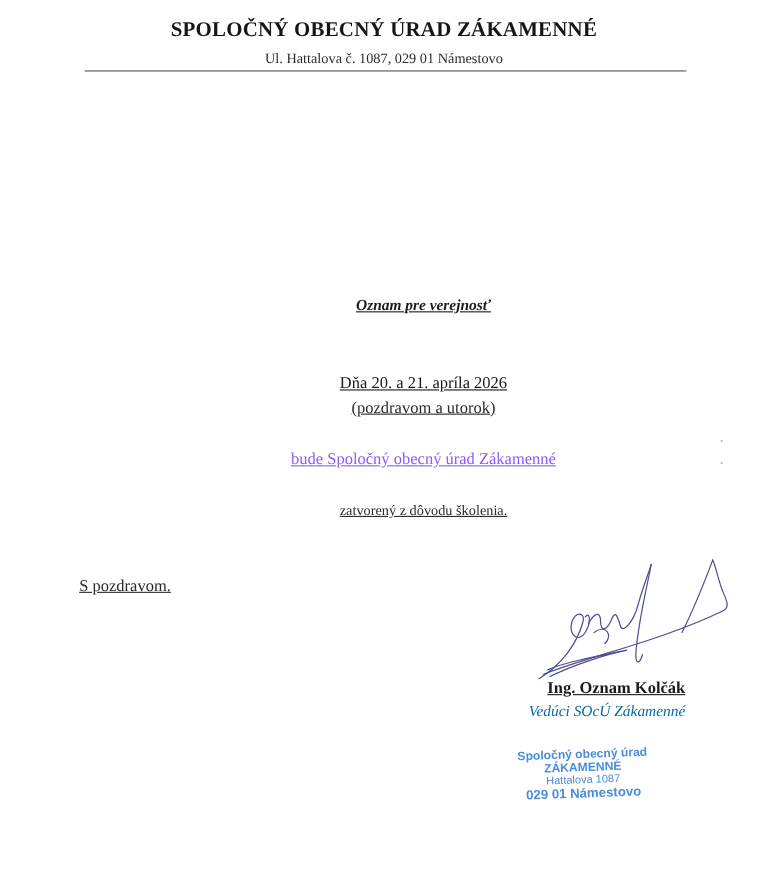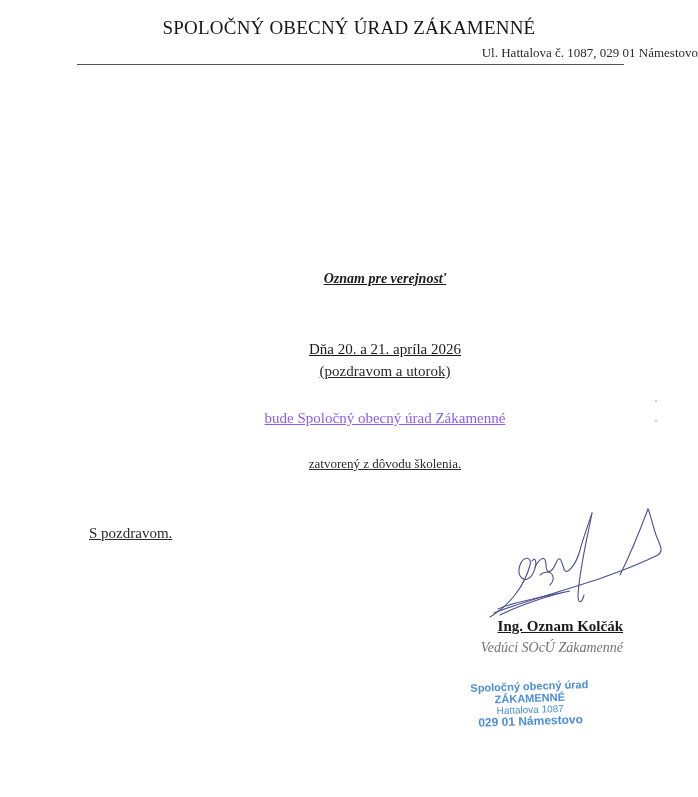--- a/index.html
+++ b/index.html
@@ -4,50 +4,50 @@
   <style>
     html, body { margin: 0; padding: 0; }
     body {
       width: 698px; height: 797px; background: #ffffff; position: relative;
       font-family: "Liberation Serif", "DejaVu Serif", serif; color: #1a1a1a;
       overflow: hidden;
     }
     .abs { position: absolute; }
     .header-title {
       left: 0; width: 698px; top: 17px; text-align: center;
-      font-weight: normal; font-size: 19px; letter-spacing: 0.2px; color: #161616;
+      font-weight: bold; font-size: 19px; letter-spacing: 0.2px; color: #161616;
     }
     .header-address {
-      left: 0; width: 698px; top: 45px; text-align: right;
+      left: 0; width: 698px; top: 45px; text-align: center;
       font-size: 13px; color: #2a2a2a;
     }
     .header-rule {
       left: 77px; width: 547px; top: 64px; height: 0;
       border-top: 1.5px solid #555;
     }
     .center-line { left: 0; width: 698px; text-align: center; padding-left: 36px; }
     .notice-title {
       top: 271px; font-style: italic; font-weight: bold; font-size: 14px;
       text-decoration: underline;
     }
     .date-line {
       top: 341px; font-weight: normal; font-size: 15px; text-decoration: underline;
     }
     .days-line { top: 363px; font-size: 15px; text-decoration: underline; color: #2a2a2a; }
     .body-line1 { top: 410px; font-size: 15px; text-decoration: underline; color: #8b5cf6; }
     .body-line2 { top: 456px; font-size: 13px; text-decoration: underline; color: #2a2a2a; }
     .greeting {
-      left: 89px; top: 525px; font-size: 15px; text-decoration: underline; color: #2a2a2a;
+      left: 72px; top: 525px; font-size: 15px; text-decoration: underline; color: #2a2a2a;
     }
     .signature-svg { left: 480px; top: 505px; width: 190px; height: 120px; }
     .signer-name {
       right: 75px; top: 618px; font-weight: bold; font-size: 15px; text-decoration: underline;
     }
     .signer-role {
-      right: 75px; top: 640px; font-style: italic; font-size: 14px; color: #737373;
+      right: 75px; top: 640px; font-style: italic; font-size: 14px; color: #0369a1;
     }
     .stamp {
       left: 455px; top: 680px; width: 150px; text-align: center;
       font-family: "Liberation Sans", "DejaVu Sans", sans-serif; color: #4a8ed8;
       transform: rotate(-2deg); line-height: 1.1;
     }
     .stamp .s1 { font-size: 11px; font-weight: bold; }
     .stamp .s2 { font-size: 11px; font-weight: bold; }
     .stamp .s3 { font-size: 10px; }
     .stamp .s4 { font-size: 12px; font-weight: bold; }

